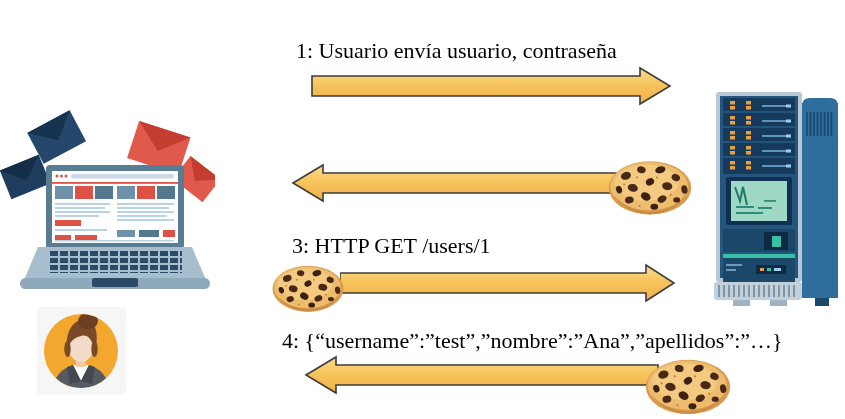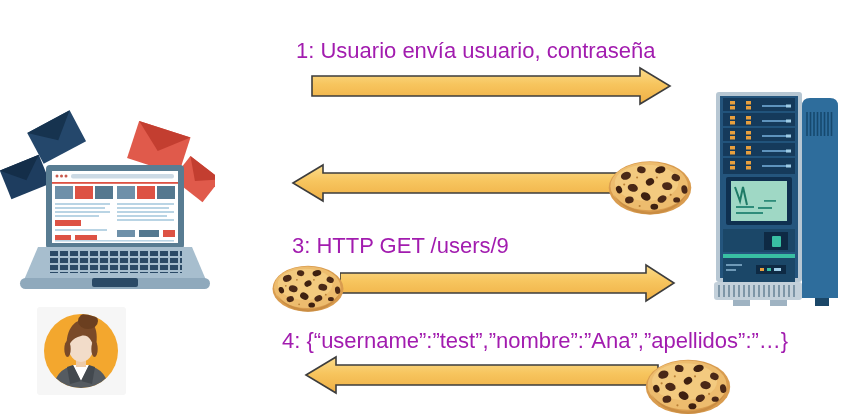--- a/index.html
+++ b/index.html
@@ -3,22 +3,22 @@
 <meta charset="utf-8">
 <style>
   html,body{margin:0;padding:0;background:#fff;}
   .stage{
     position:relative;width:845px;height:419px;background:#fff;overflow:hidden;
     font-family:"Liberation Sans",sans-serif;
   }
   .abs{position:absolute;}
   .msg-label{
     position:absolute;white-space:nowrap;
-    font-size:22px;line-height:26px;color:#a21caf;
-    font-family:Liberation Sans, sans-serif;
+    font-size:22px;line-height:26px;color:#000000;
+    font-family:Liberation Serif, serif;
   }
 </style>
 </head>
 <body>
 
 <div class="stage">
 
   <svg width="0" height="0" class="abs" style="left:0;top:0" aria-hidden="true">
     <defs>
       <linearGradient id="goldGrad" x1="0" y1="0" x2="0" y2="1">
@@ -252,21 +252,21 @@
     <polygon points="2,10 330,10 330,2 360,20 330,38 330,30 2,30" fill="url(#goldGrad)" stroke="#3D3D3D" stroke-width="1.6"></polygon>
   </svg>
 
   <svg class="abs" style="left:291px;top:163px" width="364" height="40" viewBox="0 0 364 40">
     <polygon points="2,20 32,2 32,10 362,10 362,30 32,30 32,38" fill="url(#goldGrad)" stroke="#3D3D3D" stroke-width="1.6"></polygon>
   </svg>
   <svg class="abs" style="left:607px;top:158px" width="86" height="58" viewBox="0 0 100 66">
     <use href="#cookie-art"></use>
   </svg>
 
-  <div class="msg-label" style="left:292px;top:233px">3: HTTP GET /users/9</div>
+  <div class="msg-label" style="left:292px;top:233px">3: HTTP GET /users/1</div>
   <svg class="abs" style="left:340px;top:263px" width="336" height="40" viewBox="0 0 336 40">
     <polygon points="0,10 306,10 306,2 334,20 306,38 306,30 0,30" fill="url(#goldGrad)" stroke="#3D3D3D" stroke-width="1.6"></polygon>
   </svg>
   <svg class="abs" style="left:271px;top:259px" width="74" height="58" viewBox="0 0 100 66">
     <use href="#cookie-art"></use>
   </svg>
 
   <div class="msg-label" style="left:282px;top:328px">4: {“username”:”test”,”nombre”:”Ana”,”apellidos”:”…}</div>
   <svg class="abs" style="left:304px;top:355px" width="356" height="40" viewBox="0 0 356 40">
     <polygon points="2,20 32,2 32,10 354,10 354,30 32,30 32,38" fill="url(#goldGrad)" stroke="#3D3D3D" stroke-width="1.6"></polygon>

